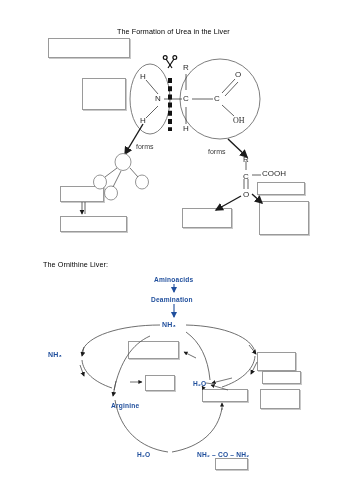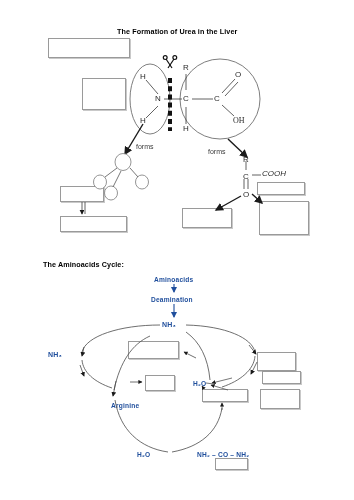--- a/index.html
+++ b/index.html
@@ -4,40 +4,40 @@
 <style>
   html,body{margin:0;padding:0;}
   body{
     width:354px;height:500px;background:#ffffff;
     font-family:"Liberation Sans", sans-serif;
     overflow:hidden;position:relative;
   }
   .page{position:relative;width:354px;height:500px;}
 
   .title{
-    position:absolute;font-weight:bold;color:#000;
+    position:absolute;font-weight:normal;color:#000;
     font-size:7.2px;letter-spacing:.1px;white-space:nowrap;
   }
   #title-urea{left:117px;top:27px;}
   #title-ornithine{left:43px;top:260px;}
 
   
   .blank{
     position:absolute;background:#fff;
     border:1px solid #9a9a9a;
     box-shadow:1px 1px 0 #c9c9c9;
     box-sizing:border-box;
   }
 
   
   .atom{
     position:absolute;font-family:"Liberation Sans", sans-serif;
     font-size:8px;color:#2b2b2b;white-space:nowrap;
   }
-  .atom.ital{font-style:italic;}
+  .atom.ital{}
   .forms{
     position:absolute;font-size:7px;color:#3a3a3a;
     font-family:"Liberation Sans", sans-serif;white-space:nowrap;
   }
   .cyc-label{
     position:absolute;font-size:6.6px;font-weight:bold;
     color:#1f4e9c;white-space:nowrap;letter-spacing:.2px;
   }
   .cyc-label.big{font-size:7px;}
 
@@ -54,21 +54,21 @@
   .blueln{stroke:#1f4e9c;stroke-width:1.1;fill:none;}
   .greyln{stroke:#555;stroke-width:.8;fill:none;}
 </style>
 </head>
 <body>
 
 <div class="page">
 
   <div class="title" id="title-urea">The Formation of Urea in the Liver</div>
 
-  <div class="title" id="title-ornithine">The Aminoacids Cycle:</div>
+  <div class="title" id="title-ornithine">The Ornithine Liver:</div>
 
   <div class="blank" style="left:48px;top:38px;width:82px;height:20px;"></div>
   <div class="blank" style="left:82px;top:78px;width:44px;height:32px;"></div>
   <div class="blank" style="left:60px;top:186px;width:44px;height:16px;"></div>
   <div class="blank" style="left:60px;top:216px;width:67px;height:16px;"></div>
   <div class="blank" style="left:182px;top:208px;width:50px;height:20px;"></div>
   <div class="blank" style="left:257px;top:182px;width:48px;height:13px;"></div>
   <div class="blank" style="left:259px;top:201px;width:50px;height:34px;"></div>
 
   <div class="blank" style="left:128px;top:341px;width:51px;height:18px;"></div>

